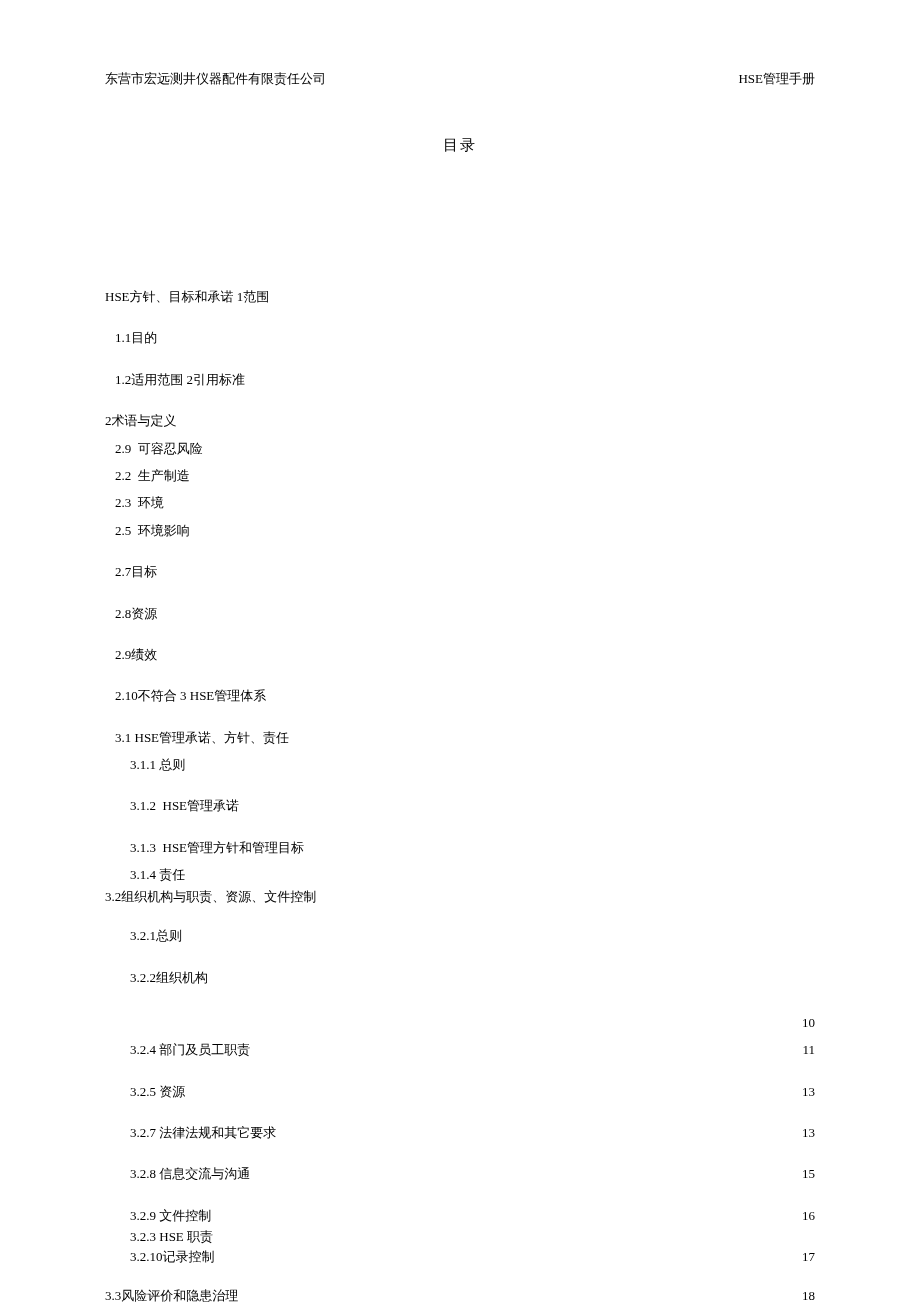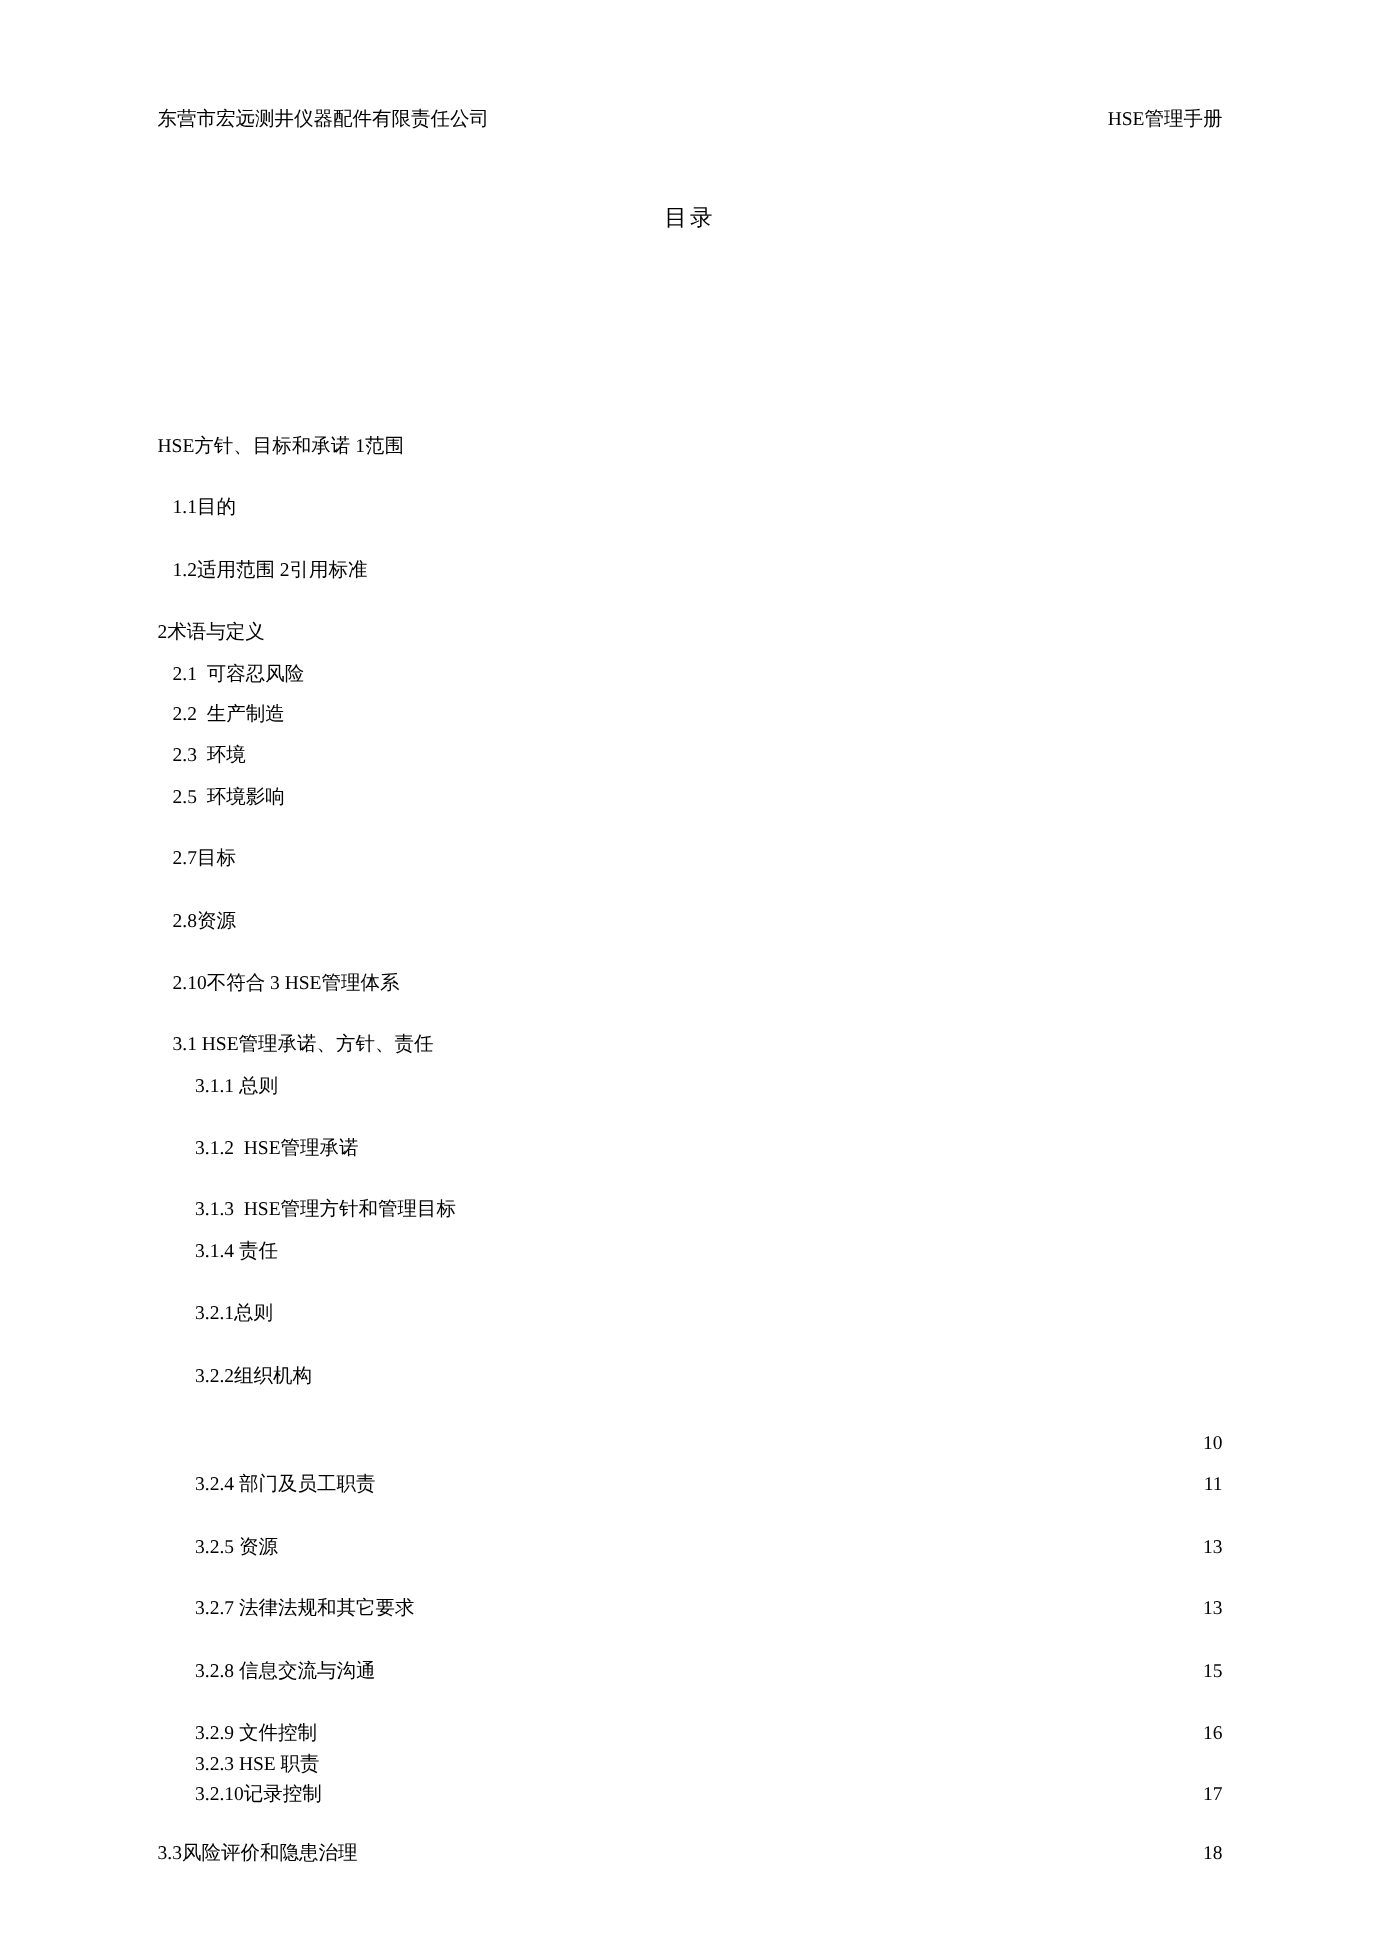--- a/index.html
+++ b/index.html
@@ -80,54 +80,60 @@
     <div class="toc-row indent-1 gap-md">
       <span class="label">1.1目的</span>
     </div>
     <div class="toc-row indent-1 gap-md">
       <span class="label">1.2适用范围 2引用标准</span>
     </div>
     <div class="toc-row indent-0 gap-md">
       <span class="label">2术语与定义</span>
     </div>
     <div class="toc-row indent-1 gap-sm">
-      <span class="label">2.1  可容忍风险</span>
+      <span class="label">2.9  可容忍风险</span>
     </div>
     <div class="toc-row indent-1 gap-sm">
       <span class="label">2.2  生产制造</span>
     </div>
     <div class="toc-row indent-1 gap-sm">
       <span class="label">2.3  环境</span>
     </div>
     <div class="toc-row indent-1 gap-sm">
       <span class="label">2.5  环境影响</span>
     </div>
     <div class="toc-row indent-1 gap-md">
       <span class="label">2.7目标</span>
     </div>
     <div class="toc-row indent-1 gap-md">
       <span class="label">2.8资源</span>
+    </div>
+    <div class="toc-row indent-1 gap-md">
+      <span class="label">2.9绩效</span>
     </div>
     <div class="toc-row indent-1 gap-md">
       <span class="label">2.10不符合 3 HSE管理体系</span>
     </div>
     <div class="toc-row indent-1 gap-md">
       <span class="label">3.1 HSE管理承诺、方针、责任</span>
     </div>
     <div class="toc-row indent-2 gap-sm">
       <span class="label">3.1.1 总则</span>
     </div>
     <div class="toc-row indent-2 gap-md">
       <span class="label">3.1.2  HSE管理承诺</span>
     </div>
     <div class="toc-row indent-2 gap-md">
       <span class="label">3.1.3  HSE管理方针和管理目标</span>
     </div>
     <div class="toc-row indent-2 gap-sm">
       <span class="label">3.1.4 责任</span>
+    </div>
+    <div class="toc-row indent-0 tight">
+      <span class="label">3.2组织机构与职责、资源、文件控制</span>
     </div>
     <div class="toc-row indent-2 gap-md">
       <span class="label">3.2.1总则</span>
     </div>
     <div class="toc-row indent-2 gap-md">
       <span class="label">3.2.2组织机构</span>
     </div>
 
     <div class="toc-row indent-2 gap-lg" style="margin-top:22px;">
       <span class="label"></span>

